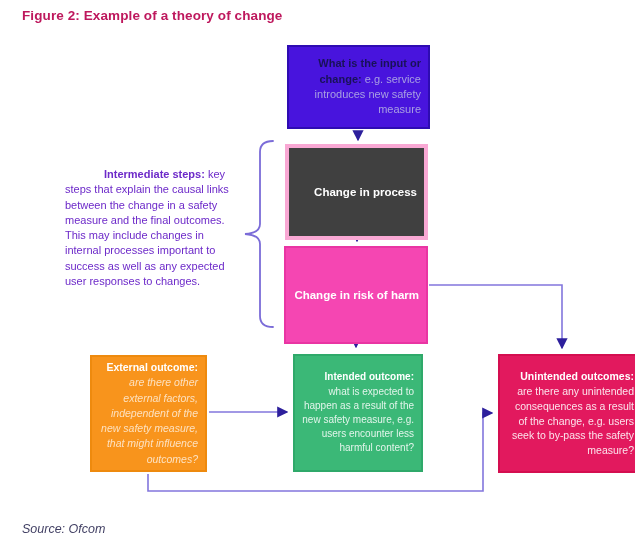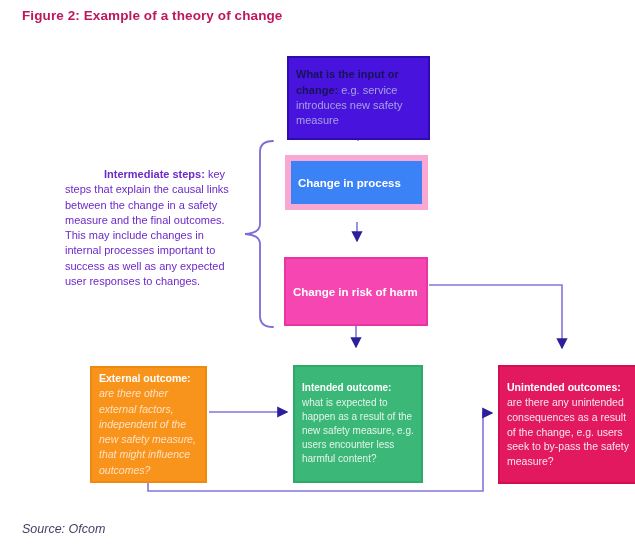--- a/index.html
+++ b/index.html
@@ -12,29 +12,29 @@
     font-size:13.5px;font-weight:700;color:#be185d;letter-spacing:.1px;
   }
   .source-caption{
     position:absolute;left:22px;top:522px;
     font-size:12.5px;font-style:italic;color:#413f63;
   }
   svg.wires{position:absolute;left:0;top:0;width:635px;height:549px;}
   .node{
     position:absolute;box-sizing:border-box;
     display:flex;align-items:center;justify-content:center;
-    text-align:left;color:#ffffff;margin-top:11px;
+    text-align:right;color:#ffffff;
   }
   .node .inner{width:100%;padding:4px 7px;}
   .node b{font-weight:700;}
   .n-input{left:287px;top:45px;width:143px;height:84px;background:#4814dd;border:2px solid #2e0cb2;font-size:11px;line-height:1.4;}
   .n-input b{color:#191258;}
   .n-input .rest{color:#a8a0e2;}
-  .n-process{left:285px;top:144px;width:143px;height:55px;background:#3b82f6;border:6px solid #f9a8d4;font-size:11.5px;font-weight:700;}
-  .n-risk{left:284px;top:246px;width:144px;height:69px;background:#f546b2;border:2px solid #e935a3;font-size:11.5px;font-weight:700;}
+  .n-process{left:285px;top:144px;width:143px;height:96px;background:#404040;border:4px solid #f9a8d4;font-size:11.5px;font-weight:700;}
+  .n-risk{left:284px;top:246px;width:144px;height:98px;background:#f546b2;border:2px solid #e935a3;font-size:11.5px;font-weight:700;}
   .n-external{left:90px;top:355px;width:117px;height:117px;background:#f8941c;border:2px solid #ee8a0e;font-size:10.5px;line-height:1.45;}
   .n-external .rest{color:rgba(255,255,255,0.72);font-style:italic;}
   .n-intended{left:293px;top:354px;width:130px;height:118px;background:#3bb877;border:2px solid #2fa96a;font-size:10px;line-height:1.42;}
   .n-intended .rest{color:rgba(255,255,255,0.85);}
   .n-unintended{left:498px;top:354px;width:145px;height:119px;background:#e2195e;border:2px solid #d40e50;font-size:10.5px;line-height:1.42;}
   .n-unintended .rest{color:rgba(255,255,255,0.88);}
   .intermediate-note{
     position:absolute;left:65px;top:167px;width:176px;
     font-size:11px;line-height:1.39;color:#6d2ac9;text-align:left;
   }

